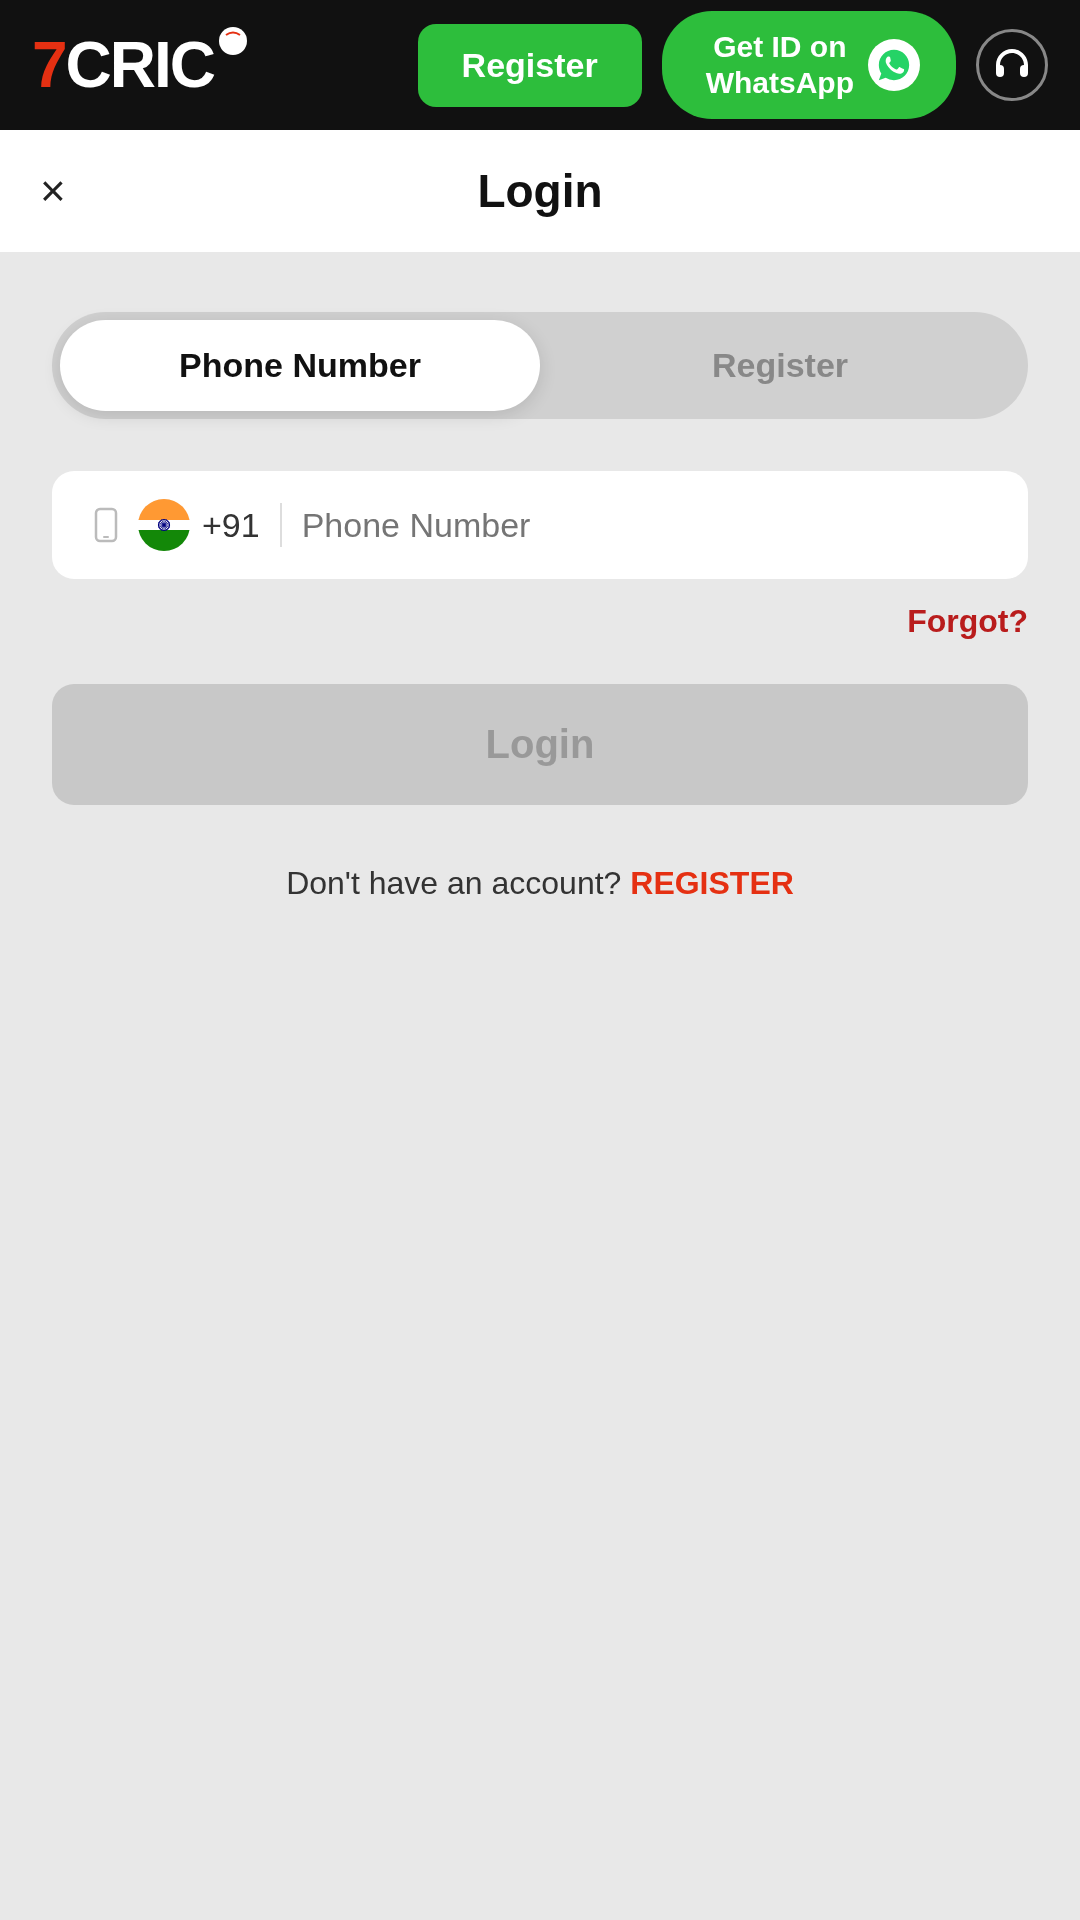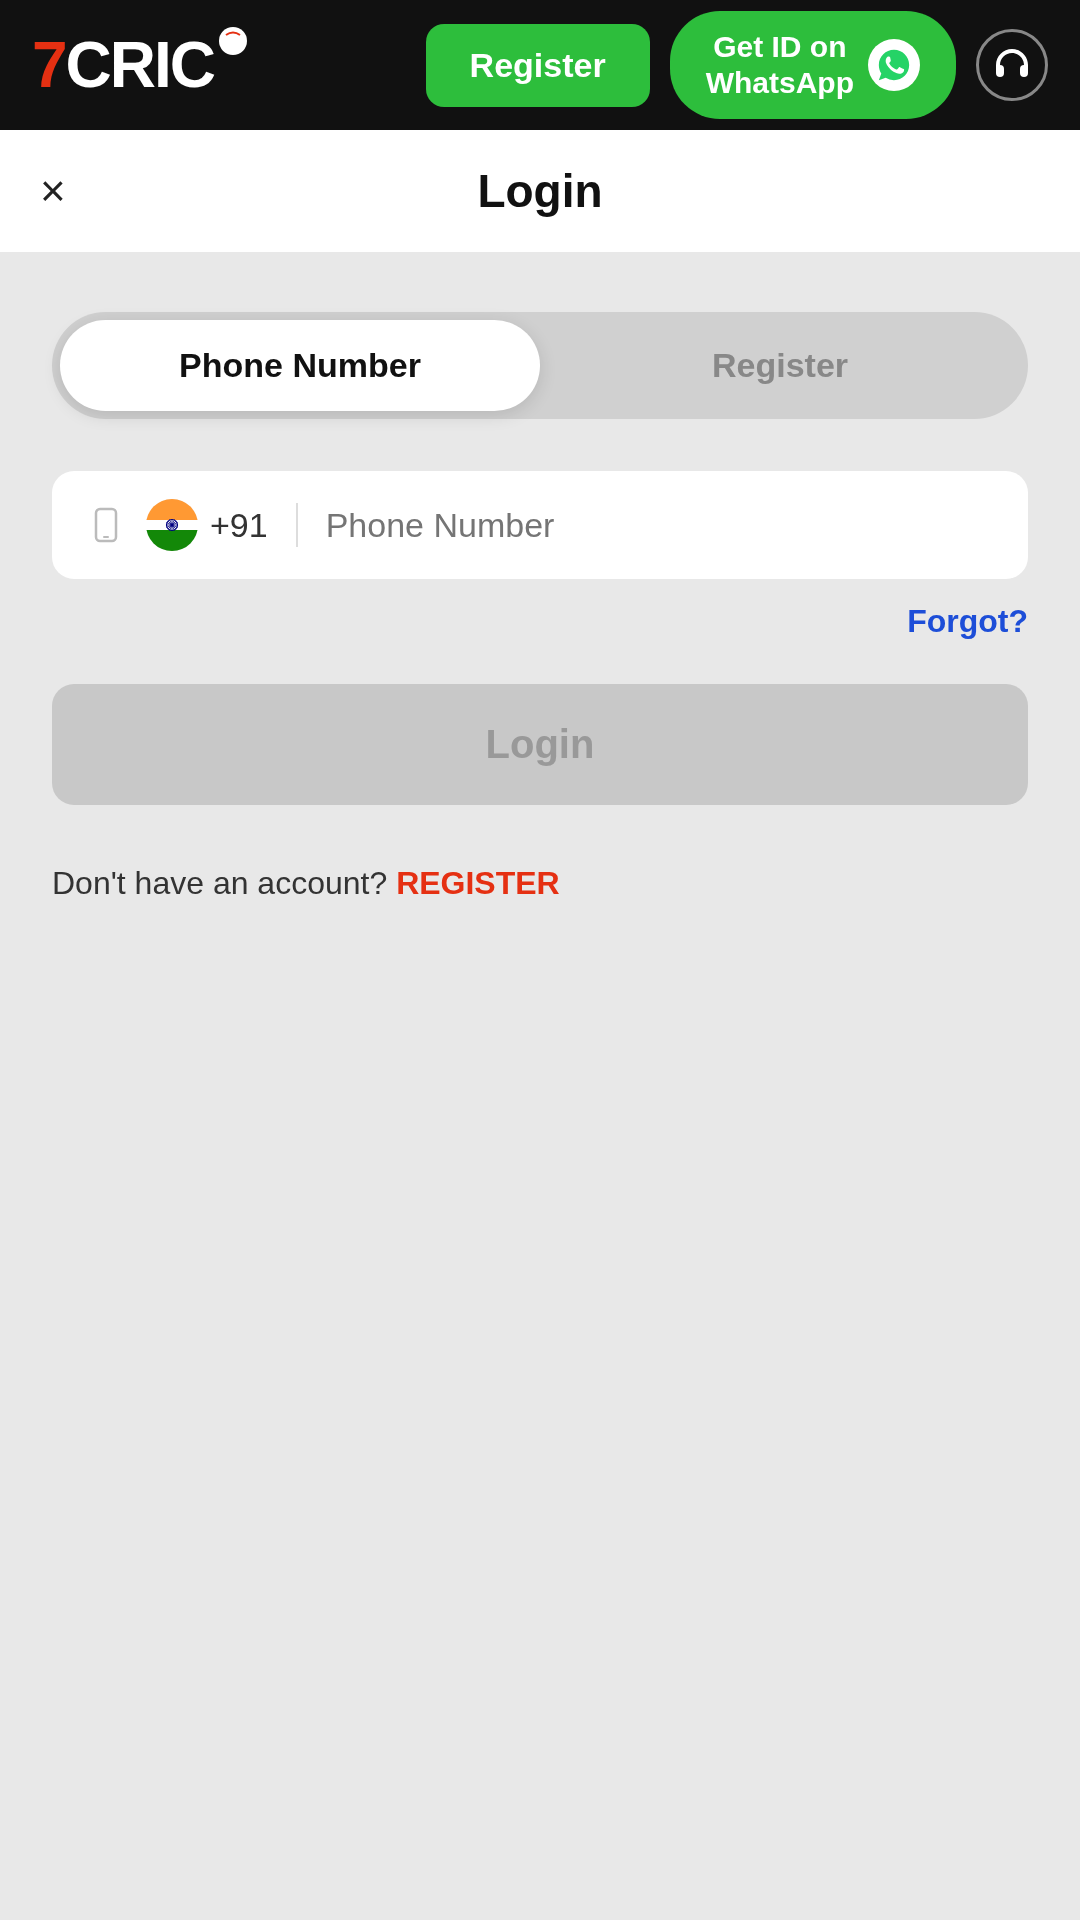--- a/index.html
+++ b/index.html
@@ -154,21 +154,21 @@
     }
 
     
     .input-group {
       background: #fff;
       border-radius: 22px;
       display: flex;
       align-items: center;
       padding: 28px 34px;
       margin-bottom: 24px;
-      gap: 20px;
+      gap: 12px;
     }
 
     .input-icon {
       flex-shrink: 0;
       color: #aaa;
     }
 
     .flag-country {
       display: flex;
       align-items: center;
@@ -206,21 +206,21 @@
 
     
     .forgot-row {
       display: flex;
       justify-content: flex-end;
       margin-bottom: 44px;
       margin-top: 10px;
     }
 
     .forgot-link {
-      color: #1d4ed8;
+      color: #b91c1c;
       font-size: 32px;
       font-weight: 700;
       cursor: pointer;
       text-decoration: none;
     }
 
     
     .btn-login {
       width: 100%;
       background: #c8c8c8;
@@ -229,20 +229,21 @@
       border-radius: 22px;
       padding: 38px;
       font-size: 40px;
       font-weight: 700;
       cursor: pointer;
       margin-bottom: 60px;
     }
 
     
     .register-prompt {
+      text-align: center;
       font-size: 32px;
       color: #333;
     }
 
     .register-link {
       color: #e53012;
       font-weight: 800;
       cursor: pointer;
     }
 
@@ -264,21 +265,21 @@
     <svg width="30" height="30" viewBox="0 0 30 30" style="margin-left:4px;position:relative;top:-24px;">
       <circle cx="15" cy="15" r="14" fill="white"></circle>
       <path d="M8 9 Q15 4 22 9" stroke="#e53012" stroke-width="2" fill="none"></path>
     </svg>
   </div>
 
   <div class="header-actions">
     <button class="btn-register">Register</button>
 
     <button class="btn-whatsapp">
-      <span style="white-space:pre-line;">Get ID on
+      <span style="white-space:pre-line;margin-left:8px;">Get ID on
 WhatsApp</span>
 
       <svg class="whatsapp-icon" viewBox="0 0 48 48" fill="none">
         <circle cx="24" cy="24" r="24" fill="white"></circle>
         <path d="M24 10C16.268 10 10 16.268 10 24c0 2.917.838 5.635 2.286 7.934L10 38l6.287-2.25A13.93 13.93 0 0024 38c7.732 0 14-6.268 14-14S31.732 10 24 10z" fill="#25D366"></path>
         <path d="M20.5 17c-.4-.9-1.1-.8-1.5-.8-.4 0-.8 0-1.2.4-.4.4-1.5 1.5-1.5 3.6s1.5 4.1 1.7 4.4c.2.3 2.9 4.6 7.1 6.3 4.2 1.7 4.2 1.1 5 1.1.8 0 2.5-1 2.9-2s.4-1.8.3-2c-.1-.2-.5-.3-1-.6-.5-.3-2.5-1.2-2.9-1.4-.4-.2-.7-.3-1 .3-.3.6-1.1 1.4-1.4 1.7-.3.3-.5.3-.9.1-.5-.2-2-0.7-3.8-2.3-1.4-1.2-2.3-2.7-2.6-3.2-.3-.4 0-.7.2-.9.2-.2.5-.5.7-.8.2-.3.3-.5.4-.8.1-.3 0-.6-.1-.9z" fill="white"></path>
       </svg>
     </button>
 
     <div class="support-icon">

